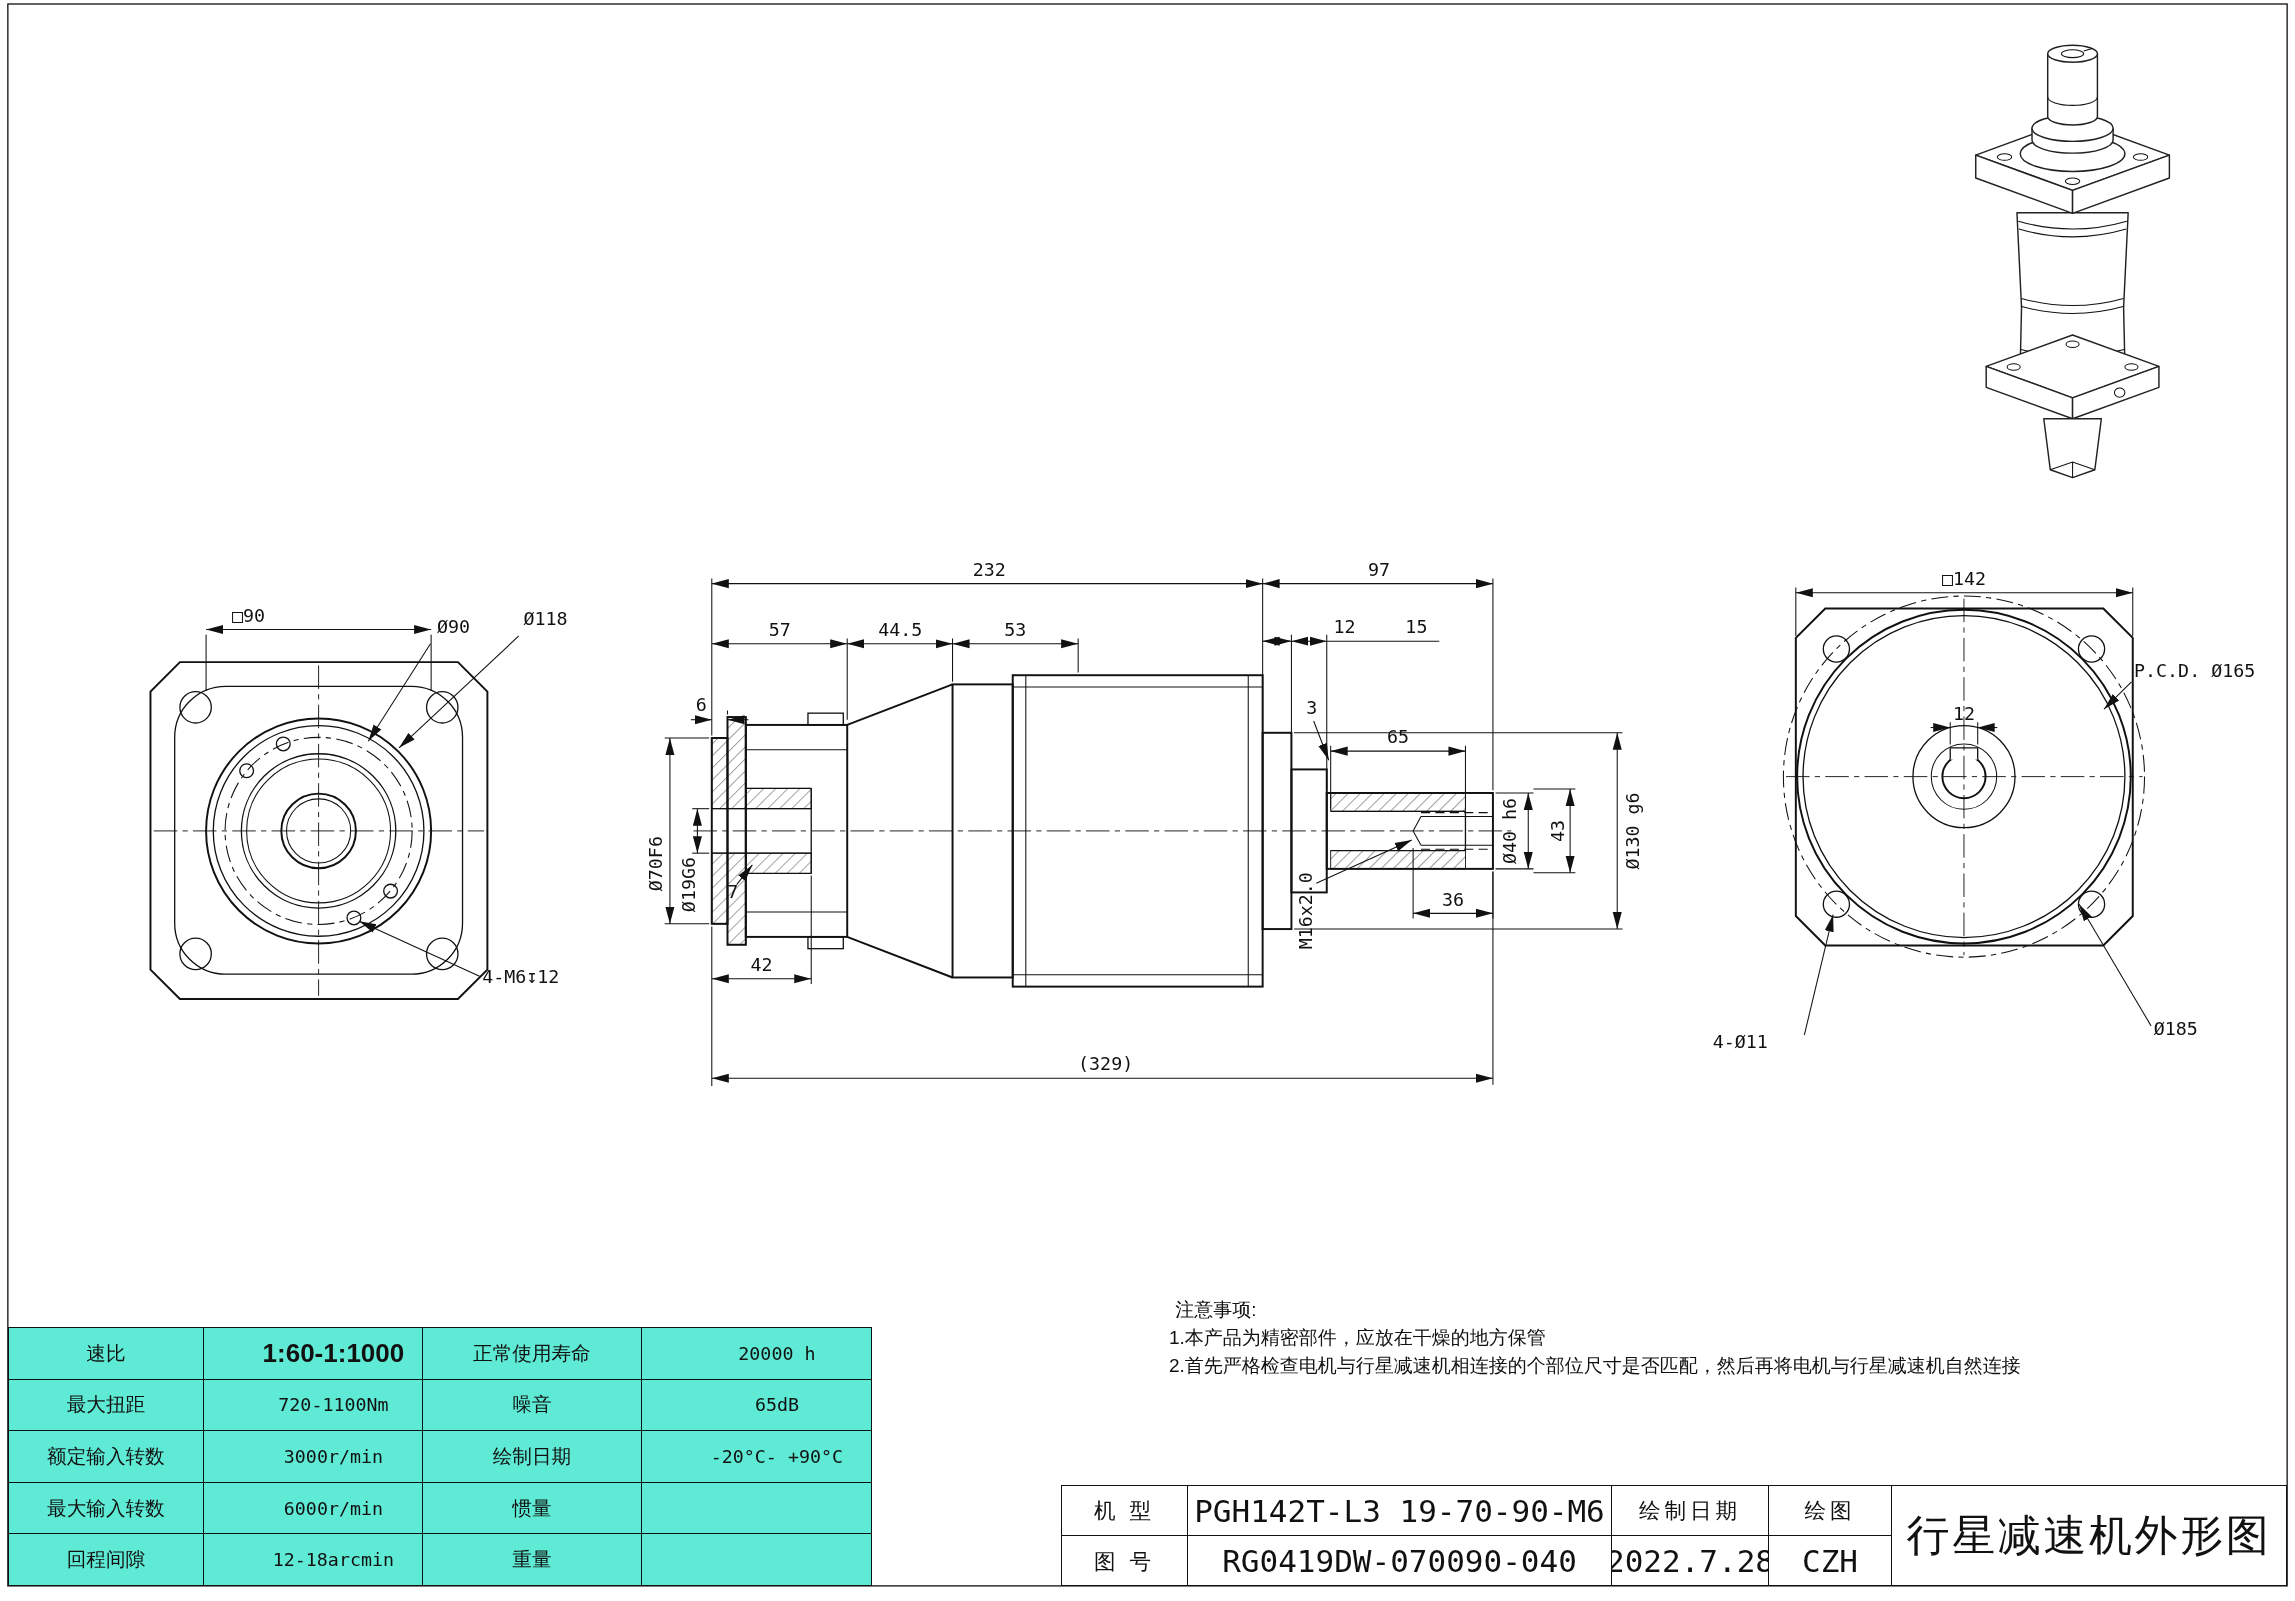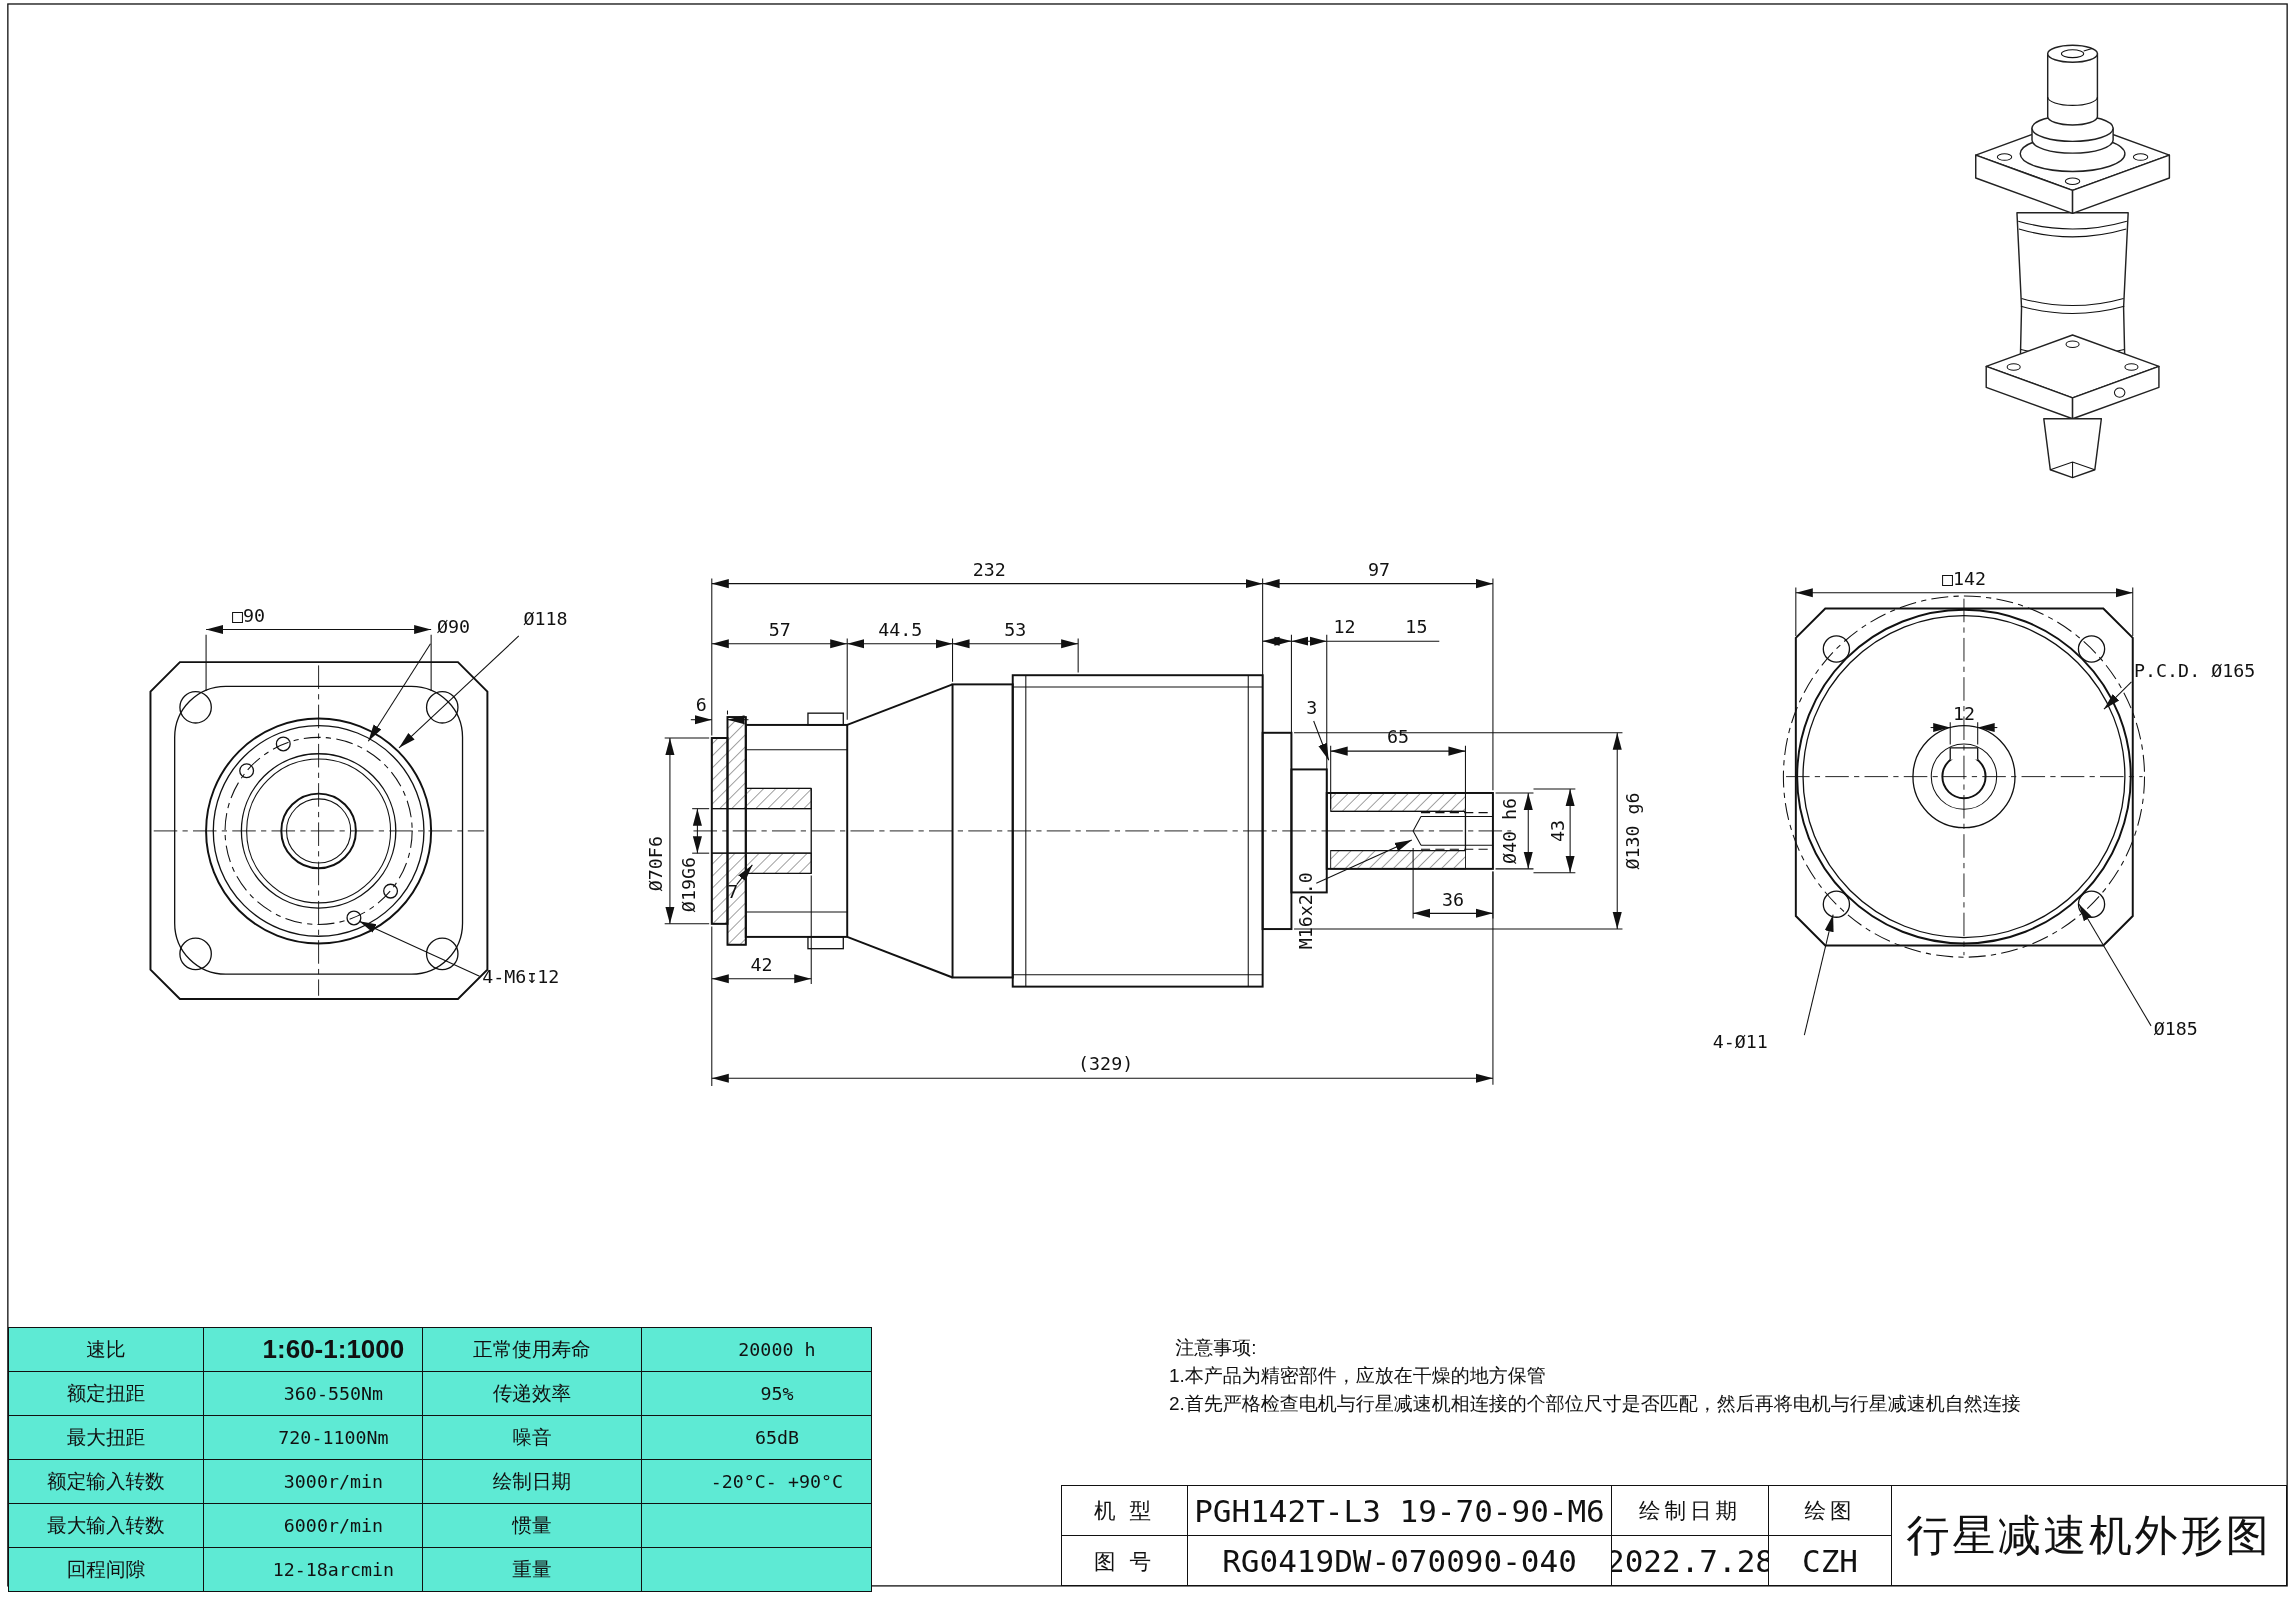--- a/index.html
+++ b/index.html
@@ -16,21 +16,21 @@
   .wf{fill:#fff;stroke:#222;stroke-width:2.2;stroke-linejoin:round;}
   .dim{font:28px "DejaVu Sans Mono","DejaVu Sans",monospace;fill:#111;stroke:none;}
 
   .spec{position:absolute;left:7.9px;top:1327px;width:864px;height:259px;
         border-collapse:collapse;table-layout:fixed;background:#5eead4;}
   .spec td{border:1.6px solid #111;text-align:center;vertical-align:middle;
            font-size:19.6px;padding:0;height:43px;overflow:hidden;white-space:nowrap;}
   .spec td.val{font-family:"DejaVu Sans Mono","DejaVu Sans",monospace;font-size:18.3px;padding-left:41px;}
   .spec td.big{font-size:26px;font-weight:bold;font-family:"Liberation Sans",sans-serif;}
 
-  .notes{position:absolute;left:1166px;top:1335px;width:1119px;font-size:19px;line-height:25px;white-space:nowrap;}
+  .notes{position:absolute;left:1166px;top:1297px;width:1119px;font-size:19px;line-height:25px;white-space:nowrap;}
   .notes .nh{margin:0 0 0 9.2px;}
   .notes .ni{margin:3px;}
 
   .tblock{position:absolute;left:1061px;top:1485px;width:1226px;height:101px;
           display:grid;grid-template-columns:126px 424px 157px 123px 1fr;
           grid-template-rows:50px 50px;border:1.6px solid #111;box-sizing:border-box;background:#fff;}
   .tb{border-right:1.6px solid #111;border-bottom:1.6px solid #111;
       display:flex;align-items:center;justify-content:center;overflow:hidden;white-space:nowrap;}
   .tb.rowb{border-bottom:none;text-align:center;}
   .tb.lab{font-size:21.6px;letter-spacing:3.9px;}
@@ -312,26 +312,20 @@
       <col>
     </colgroup>
   <tbody>
     <tr>
       <td class="lab">速比</td>
       <td class="val big">1:60-1:1000</td>
       <td class="lab">正常使用寿命</td>
       <td class="val">20000 h</td>
     </tr>
     <tr>
-      <td class="lab">额定扭距</td>
-      <td class="val">360-550Nm</td>
-      <td class="lab">传递效率</td>
-      <td class="val">95%</td>
-    </tr>
-    <tr>
       <td class="lab">最大扭距</td>
       <td class="val">720-1100Nm</td>
       <td class="lab">噪音</td>
       <td class="val">65dB</td>
     </tr>
     <tr>
       <td class="lab">额定输入转数</td>
       <td class="val">3000r/min</td>
       <td class="lab">绘制日期</td>
       <td class="val">-20°C- +90°C</td>

